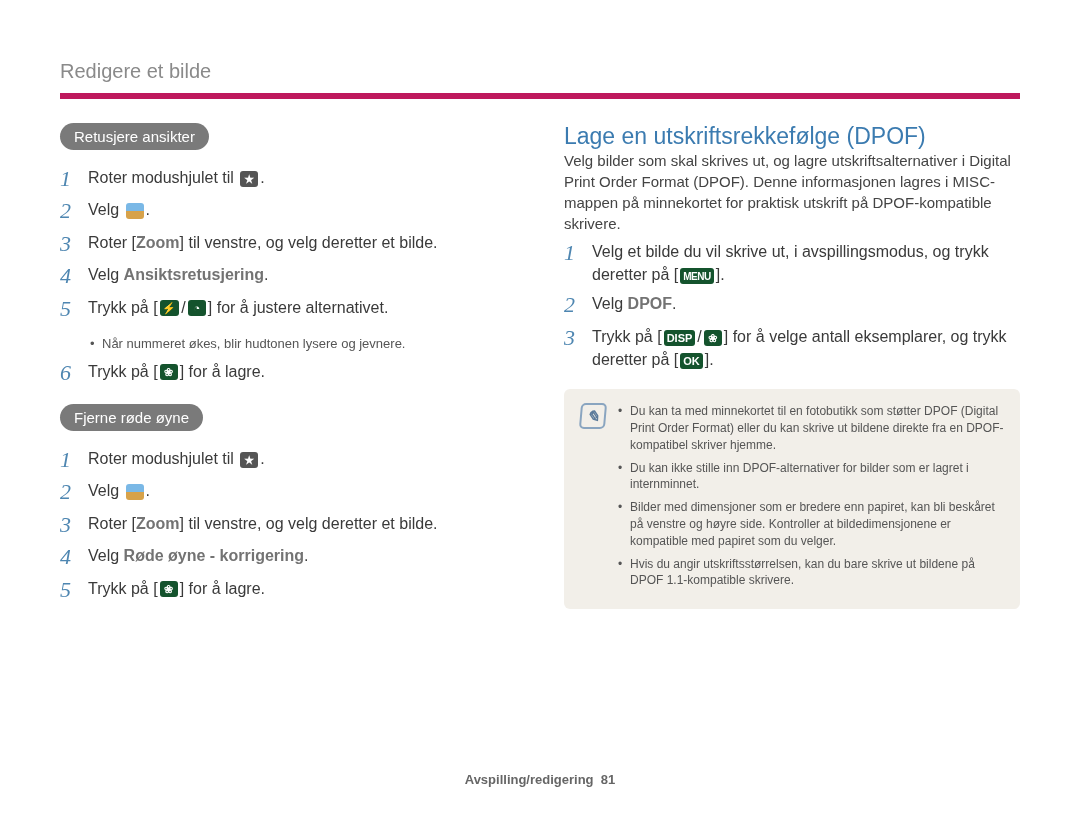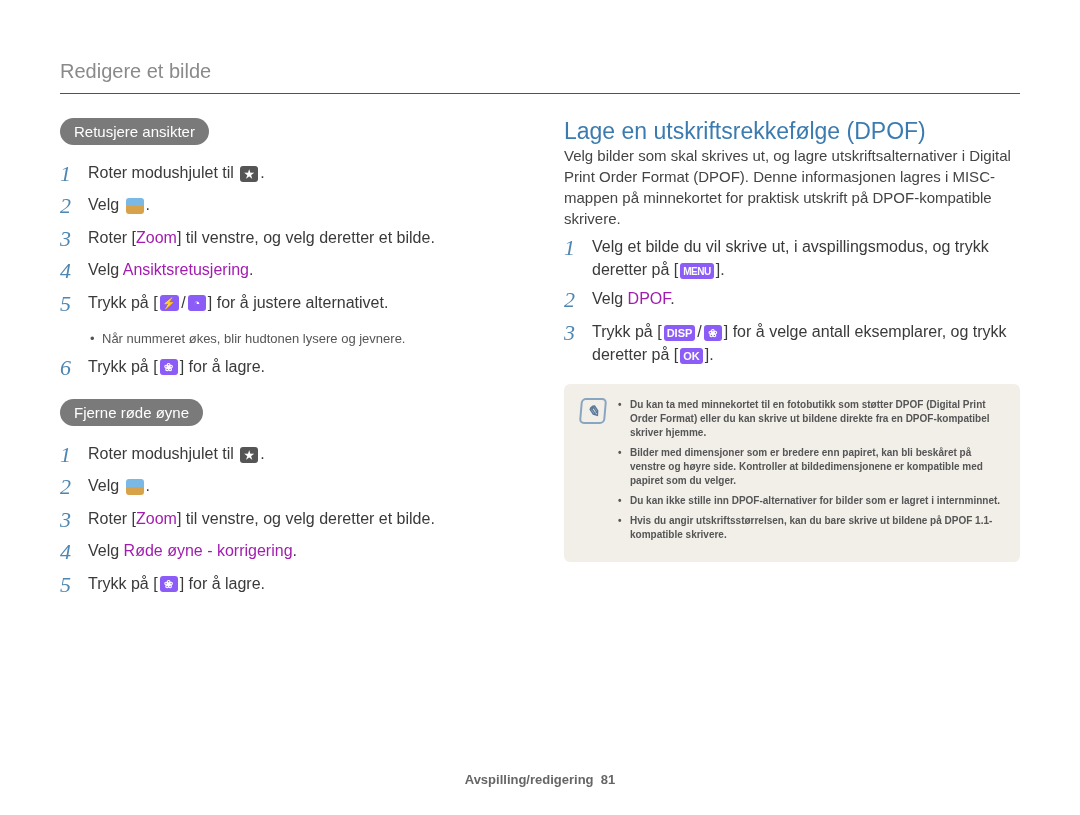--- a/index.html
+++ b/index.html
@@ -12,21 +12,21 @@
     color: #333;
   }
   .page {
     padding: 60px 60px 0 60px;
   }
   .breadcrumb {
     font-size: 20px;
     color: #8a8a8a;
     font-weight: 300;
     margin-bottom: 24px;
-    border-bottom: 1px solid #be185d;
+    border-bottom: 6px solid #be185d;
     padding-bottom: 10px;
   }
   .columns {
     display: flex;
     gap: 48px;
   }
   .col {
     flex: 1;
     min-width: 0;
   }
@@ -86,37 +86,37 @@
     font-size: 15px;
     color: #444;
     line-height: 1.4;
   }
   .icon-box {
     display: inline-block;
     vertical-align: middle;
     min-width: 18px;
     height: 16px;
     line-height: 14px;
-    background: #8b5cf6;
+    background: #14532d;
     color: #fff;
     border-radius: 3px;
     font-size: 11px;
     text-align: center;
     padding: 1px 3px;
     margin: 0 2px;
     font-weight: bold;
   }
   .icon-box.menu { font-size: 10px; padding: 2px 3px; letter-spacing: -0.5px;}
   .icon-box.photo {
     background: linear-gradient(180deg,#7ab8e6 50%,#d7a24a 50%);
   }
   .icon-box.star {
     background: #555;
   }
-  b { font-weight: normal; color: #a21caf;}
+  b { font-weight: bold; color: #737373;}
   .note-box {
     background: #f2efe9;
     border-radius: 6px;
     padding: 14px 16px;
     display: flex;
     gap: 12px;
     margin-top: 14px;
   }
   .note-icon {
     width: 26px;
@@ -129,24 +129,23 @@
     justify-content: center;
     font-size: 16px;
     flex-shrink: 0;
     font-weight: bold;
     font-style: italic;
     transform: skewX(-5deg);
   }
   .note-list {
     list-style: none;
     padding: 0;
-    font-size: 10px;
+    font-size: 12px;
     color: #555;
     line-height: 1.4;
-    font-weight: bold;
   }
   .note-list li {
     position: relative;
     padding-left: 12px;
     margin-bottom: 6px;
   }
   .note-list li::before {
     content: "•";
     position: absolute;
     left: 0;
@@ -239,22 +238,22 @@
           <li>
             <span class="stepnum">3</span>
             <div class="stepbody">Trykk på [<span class="icon-box">DISP</span>/<span class="icon-box">❀</span>] for å velge antall eksemplarer, og trykk deretter på [<span class="icon-box">OK</span>].</div>
           </li>
         </ol>
 
       <div class="note-box">
         <div class="note-icon">✎</div>
         <ul class="note-list">
             <li>Du kan ta med minnekortet til en fotobutikk som støtter DPOF (Digital Print Order Format) eller du kan skrive ut bildene direkte fra en DPOF-kompatibel skriver hjemme.</li>
+            <li>Du kan ikke stille inn DPOF-alternativer for bilder som er lagret i internminnet.</li>
             <li>Bilder med dimensjoner som er bredere enn papiret, kan bli beskåret på venstre og høyre side. Kontroller at bildedimensjonene er kompatible med papiret som du velger.</li>
-            <li>Du kan ikke stille inn DPOF-alternativer for bilder som er lagret i internminnet.</li>
             <li>Hvis du angir utskriftsstørrelsen, kan du bare skrive ut bildene på DPOF 1.1-kompatible skrivere.</li>
           </ul>
       </div>
     </div>
   </div>
 </div>
 
 <div class="footer">
   <span>Avspilling/redigering</span>&nbsp;
   <span>81</span>

